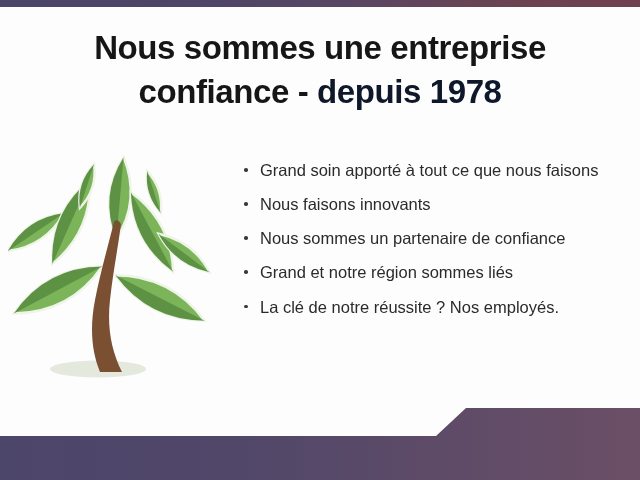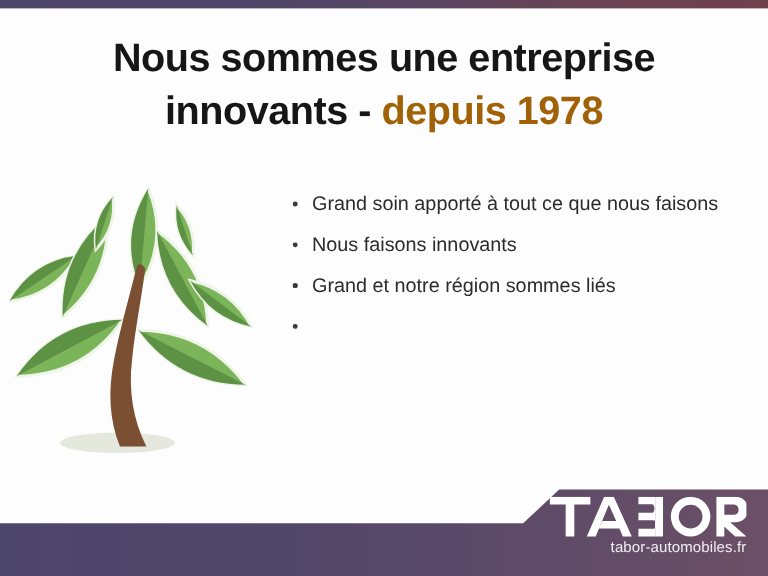--- a/index.html
+++ b/index.html
@@ -33,21 +33,21 @@
     text-align: center;
     line-height: 1.32;
     color: #161616;
     font-size: 33px;
     font-weight: bold;
     letter-spacing: -0.4px;
     padding: 0 4px;
     box-sizing: border-box;
   }
   .headline .line2 { display: block; }
-  .headline .accent { color: #a16207; }
+  .headline .accent { color: #0f172a; }
 
   
   .bullets {
     position: absolute;
     left: 228px; top: 148px;
     width: 400px;
     margin: 12px;
     padding: 0;
     list-style: none;
   }
@@ -100,21 +100,21 @@
 </head>
 <body>
 
 <div id="slide">
 
   <div class="top-strip"></div>
 
   <div class="headline">
     <span>Nous sommes une entreprise</span>
     <span class="line2">
-      <span>innovants - </span><span class="accent">depuis 1978</span>
+      <span>confiance - </span><span class="accent">depuis 1978</span>
     </span>
   </div>
 
   <div class="tree">
     <svg width="210" height="240" viewBox="0 0 210 240" xmlns="http://www.w3.org/2000/svg">
       <defs>
         <clipPath id="lf1">
             <ellipse cx="0" cy="0" rx="46" ry="23"></ellipse>
           </clipPath>
       </defs>
@@ -180,54 +180,40 @@
     <li>
       <span class="dot"></span>
       <span>Grand soin apporté à tout ce que nous faisons</span>
     </li>
     <li>
       <span class="dot"></span>
       <span>Nous faisons innovants</span>
     </li>
     <li>
       <span class="dot"></span>
+      <span>Nous sommes un partenaire de confiance</span>
     </li>
     <li>
       <span class="dot"></span>
       <span>Grand et notre région sommes liés</span>
     </li>
     <li>
       <span class="dot"></span>
+      <span>La clé de notre réussite ? Nos employés.</span>
     </li>
   </ul>
 
   <div class="bottom-bar">
     <svg width="640" height="76" viewBox="0 0 640 76" xmlns="http://www.w3.org/2000/svg">
       <defs>
         <linearGradient id="barGrad" x1="0" y1="0" x2="1" y2="0">
           <stop offset="0" stop-color="#4d466b"></stop>
           <stop offset="0.35" stop-color="#504769"></stop>
           <stop offset="0.62" stop-color="#5b4a68"></stop>
           <stop offset="1" stop-color="#6b4f66"></stop>
         </linearGradient>
       </defs>
       <path d="M 0 32 L 436 32 L 466 4 L 640 4 L 640 76 L 0 76 Z" fill="url(#barGrad)"></path>
     </svg>
   </div>
 
-  <div class="logo-wrap">
-    <svg class="logo-mark" width="164" height="34" viewBox="0 0 164 34" xmlns="http://www.w3.org/2000/svg">
-
-      <path d="M 0 0 L 34 0 L 34 6.4 L 20.6 6.4 L 20.6 33 L 13.4 33 L 13.4 6.4 L 0 6.4 Z" fill="#ffffff"></path>
-
-      <path d="M 45.5 0 L 53.5 0 L 68.5 33 L 61 33 L 58.2 26.4 L 41.2 26.4 L 44 20.1 L 55.5 20.1 L 49.4 6.6 L 38.4 33 L 31 33 Z" fill="#ffffff"></path>
-
-      <path d="M 94.5 0 L 94.5 33 L 88 33 L 88 0 Z" fill="#ffffff"></path>
-      <path d="M 88 0 L 74 0 L 74 6.3 L 86 6.3 A 5 5 0 0 1 86 13.3 L 74 13.3 L 74 19.6 L 86.5 19.6 A 3.6 3.6 0 0 1 86.5 26.7 L 74 26.7 L 74 33 L 88 33 Z" fill="#ffffff"></path>
-
-      <path d="M 117.5 0 A 16.5 16.5 0 1 0 117.5 33 A 16.5 16.5 0 1 0 117.5 0 Z M 117.5 6.6 A 9.9 9.9 0 1 1 117.5 26.4 A 9.9 9.9 0 1 1 117.5 6.6 Z" fill="#ffffff"></path>
-
-      <path d="M 139 0 L 155 0 A 10.6 10.6 0 0 1 155 21.2 L 150.5 21.2 L 164 33 L 154.6 33 L 141 20.6 L 141 15 L 154 15 A 4.4 4.4 0 0 0 154 6.4 L 145.6 6.4 L 145.6 33 L 139 33 Z" fill="#ffffff"></path>
-    </svg>
-    <span class="logo-tagline">tabor-automobiles.fr</span>
-  </div>
 
 </div>
 
 </body></html>

